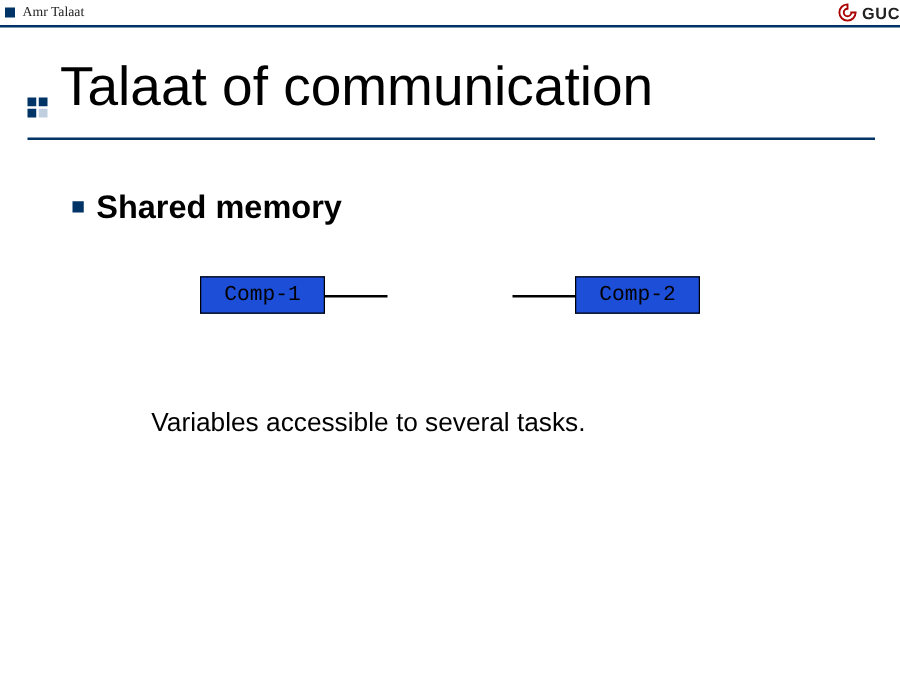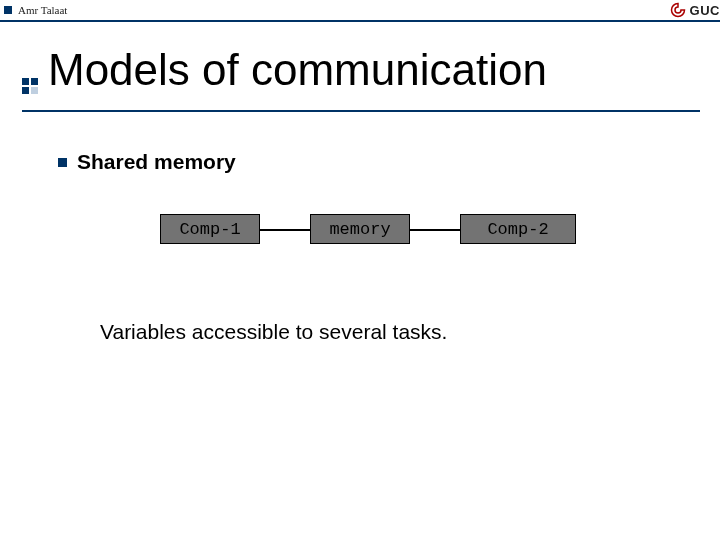--- a/index.html
+++ b/index.html
@@ -102,21 +102,21 @@
     margin-left: 18px;
     margin-top: 20px;
   }
   .bullet-row .bullet {
     width: 9px;
     height: 9px;
     background: #003366;
     flex: 0 0 auto;
   }
   .bullet-row .bullet-text {
-    font-size: 21px;
+    font-size: 26px;
     font-weight: bold;
   }
 
   
   .diagram {
     position: relative;
     margin-top: 40px;
     margin-left: 120px;
     height: 44px;
     width: 420px;
@@ -124,71 +124,70 @@
   .box {
     position: absolute;
     top: 0;
     height: 30px;
     border: 1.5px solid #000;
     display: flex;
     align-items: center;
     justify-content: center;
     font-family: "Courier New", monospace;
     font-size: 17px;
-    background: #737373;
+    background: #1d4ed8;
     box-sizing: border-box;
   }
   .box.b1 { left: 0;   width: 100px; }
   .box.b2 { left: 150px; width: 100px; }
-  .box.b3 { left: 300px; width: 116px; }
+  .box.b3 { left: 300px; width: 100px; }
   .connector {
     position: absolute;
     top: 15px;
     height: 1.5px;
     background: #000;
   }
   .conn1 { left: 100px; width: 50px; }
   .conn2 { left: 250px; width: 50px; }
 
   .body-text {
     font-size: 21px;
-    margin-left: 60px;
+    margin-left: 81px;
     margin-top: 60px;
     line-height: 1.3;
   }
   .body-text p { margin: 0 0 28px 0; }
 </style>
 </head>
 <body>
 
 <div class="header">
   <span class="author">Amr Talaat</span>
   <span class="logo">
     <svg class="guc-mark" viewBox="0 0 32 32">
       <path d="M16 3 A13 13 0 1 0 29 16 L22 16 A6 6 0 1 1 16 10 Z" fill="none" stroke="#a00" stroke-width="3"></path>
     </svg>
     <span class="guc-text">GUC</span>
   </span>
 </div>
 
 <div class="title-area">
-  <h1>Models of communication</h1>
+  <h1>Talaat of communication</h1>
 </div>
 
 <div class="content">
 
   <div class="bullet-row">
     <span class="bullet"></span>
     <span class="bullet-text">Shared memory</span>
   </div>
 
   <div class="diagram">
     <div class="box b1">Comp-1</div>
     <div class="connector conn1"></div>
-    <div class="box b2">memory</div>
     <div class="connector conn2"></div>
     <div class="box b3">Comp-2</div>
   </div>
 
   <div class="body-text">
     <p>Variables accessible to several tasks.</p>
   </div>
 
 </div>
 

